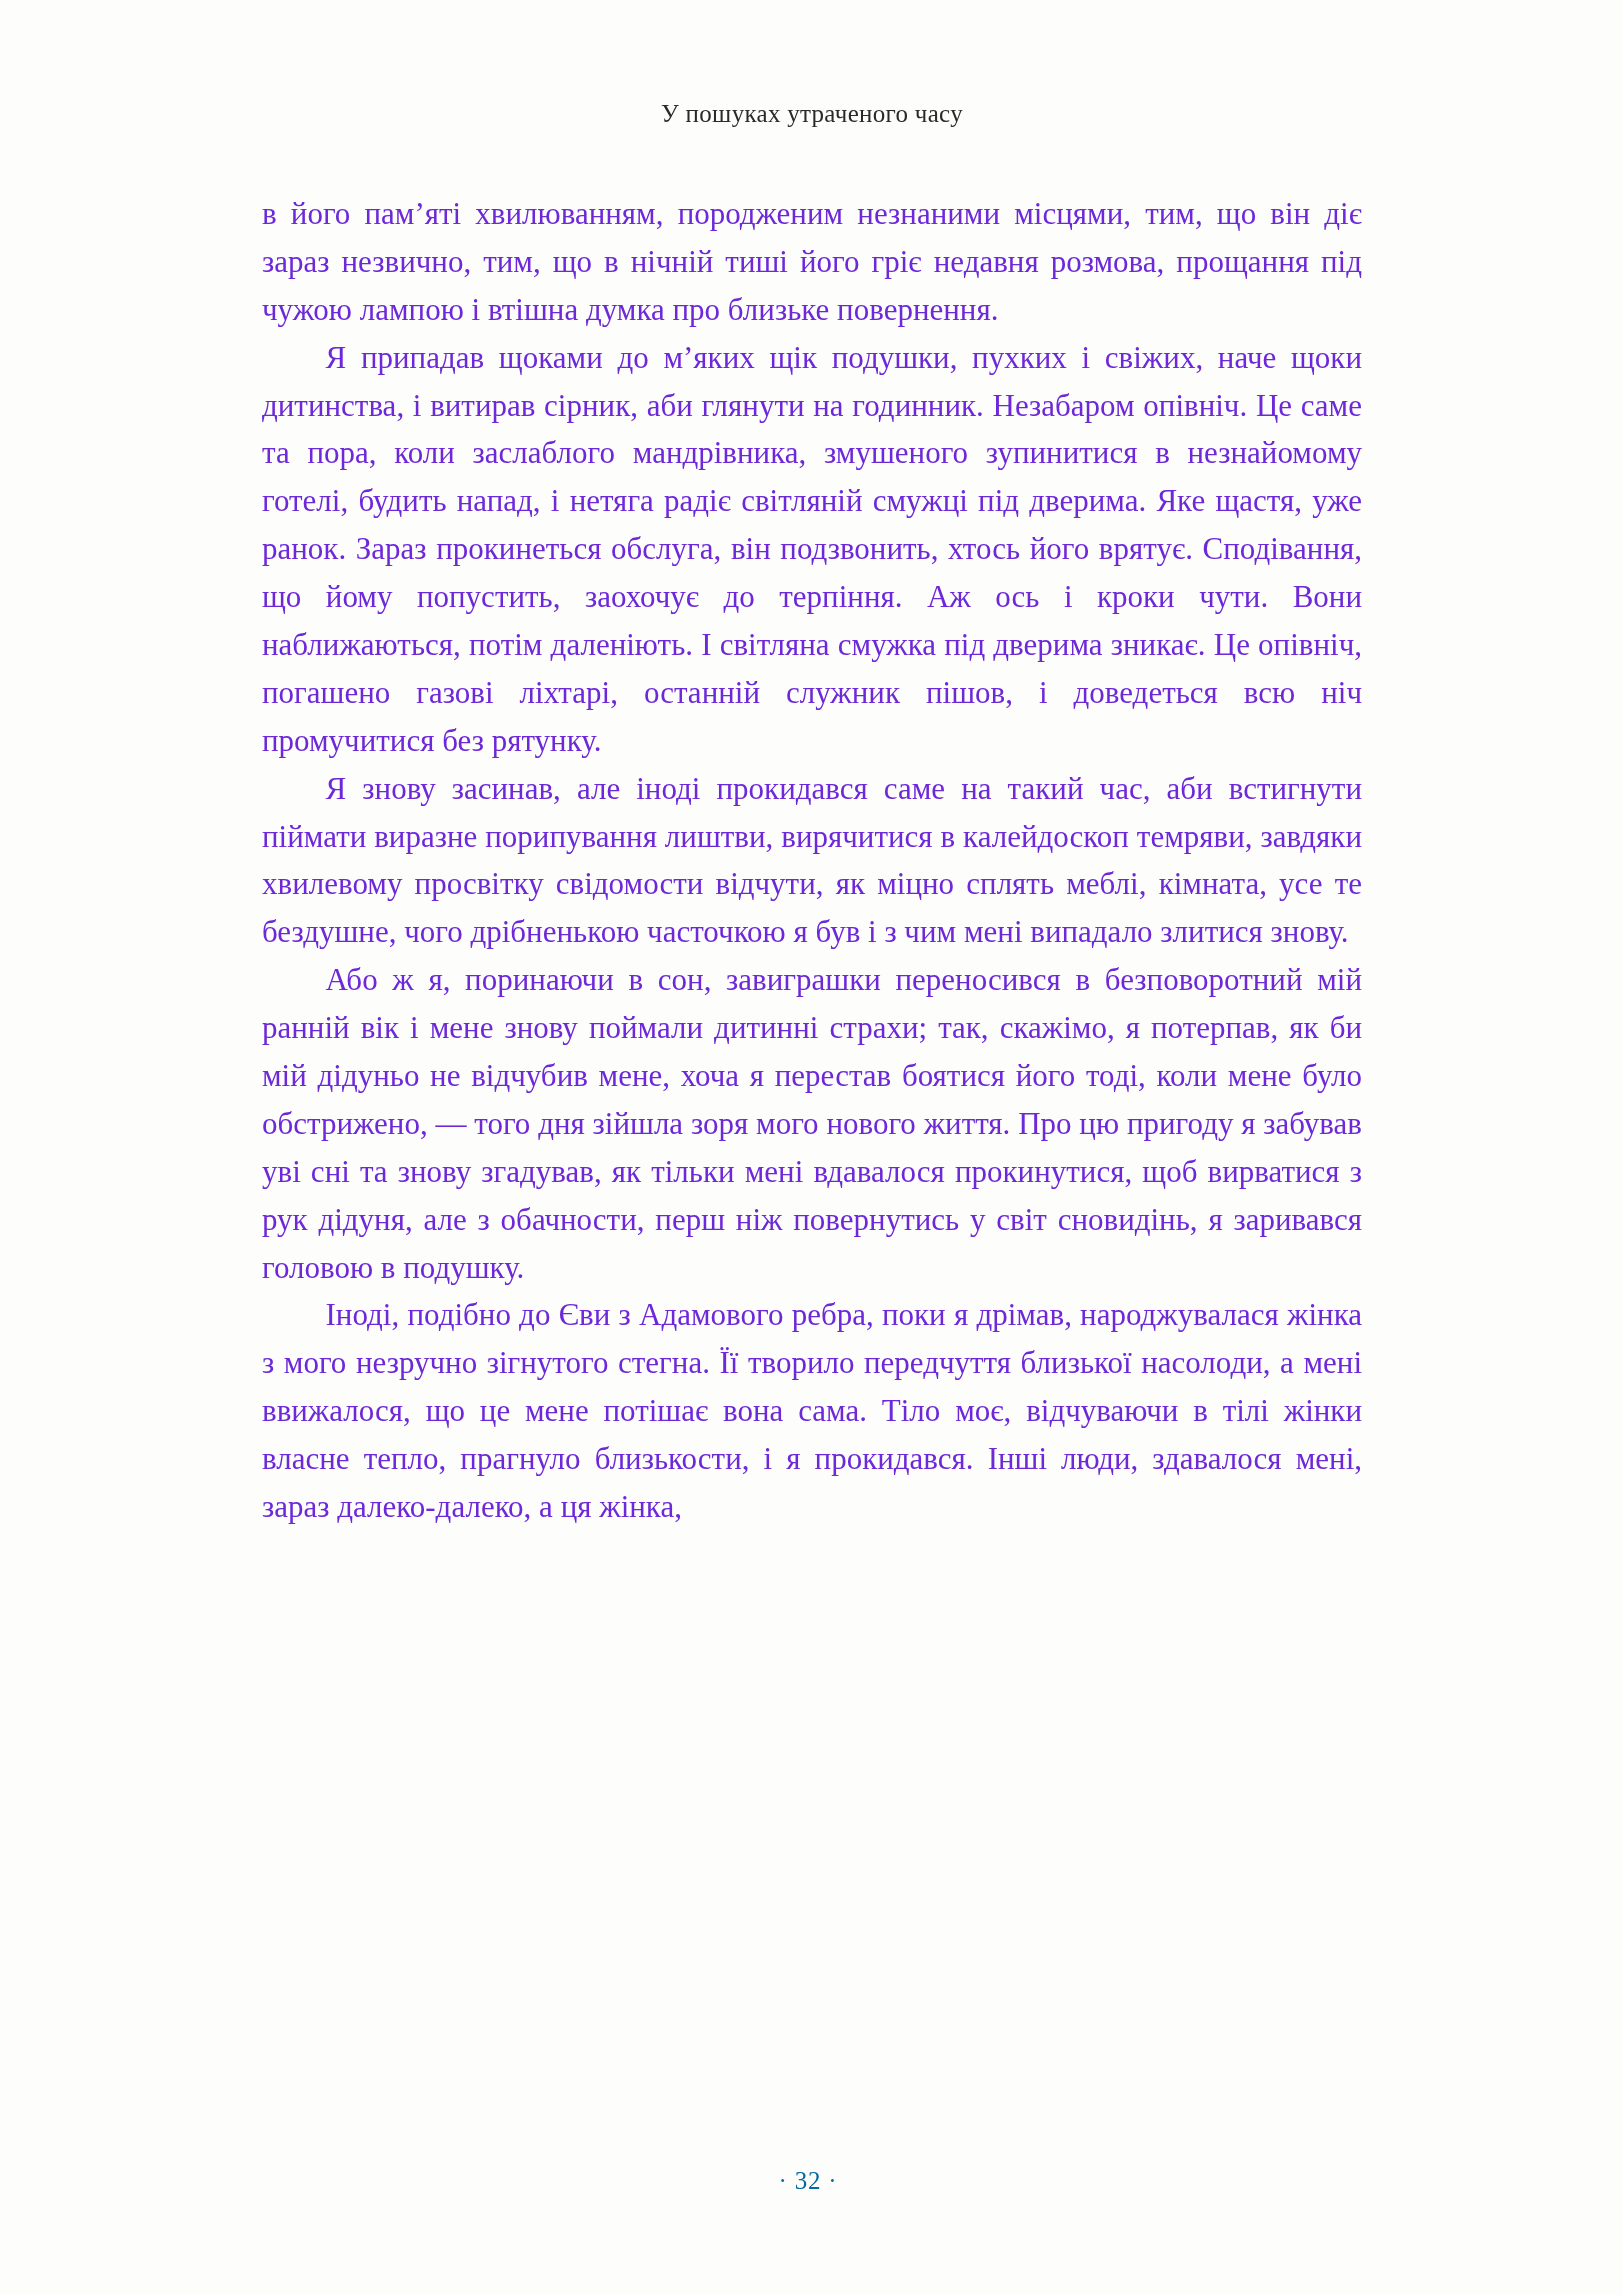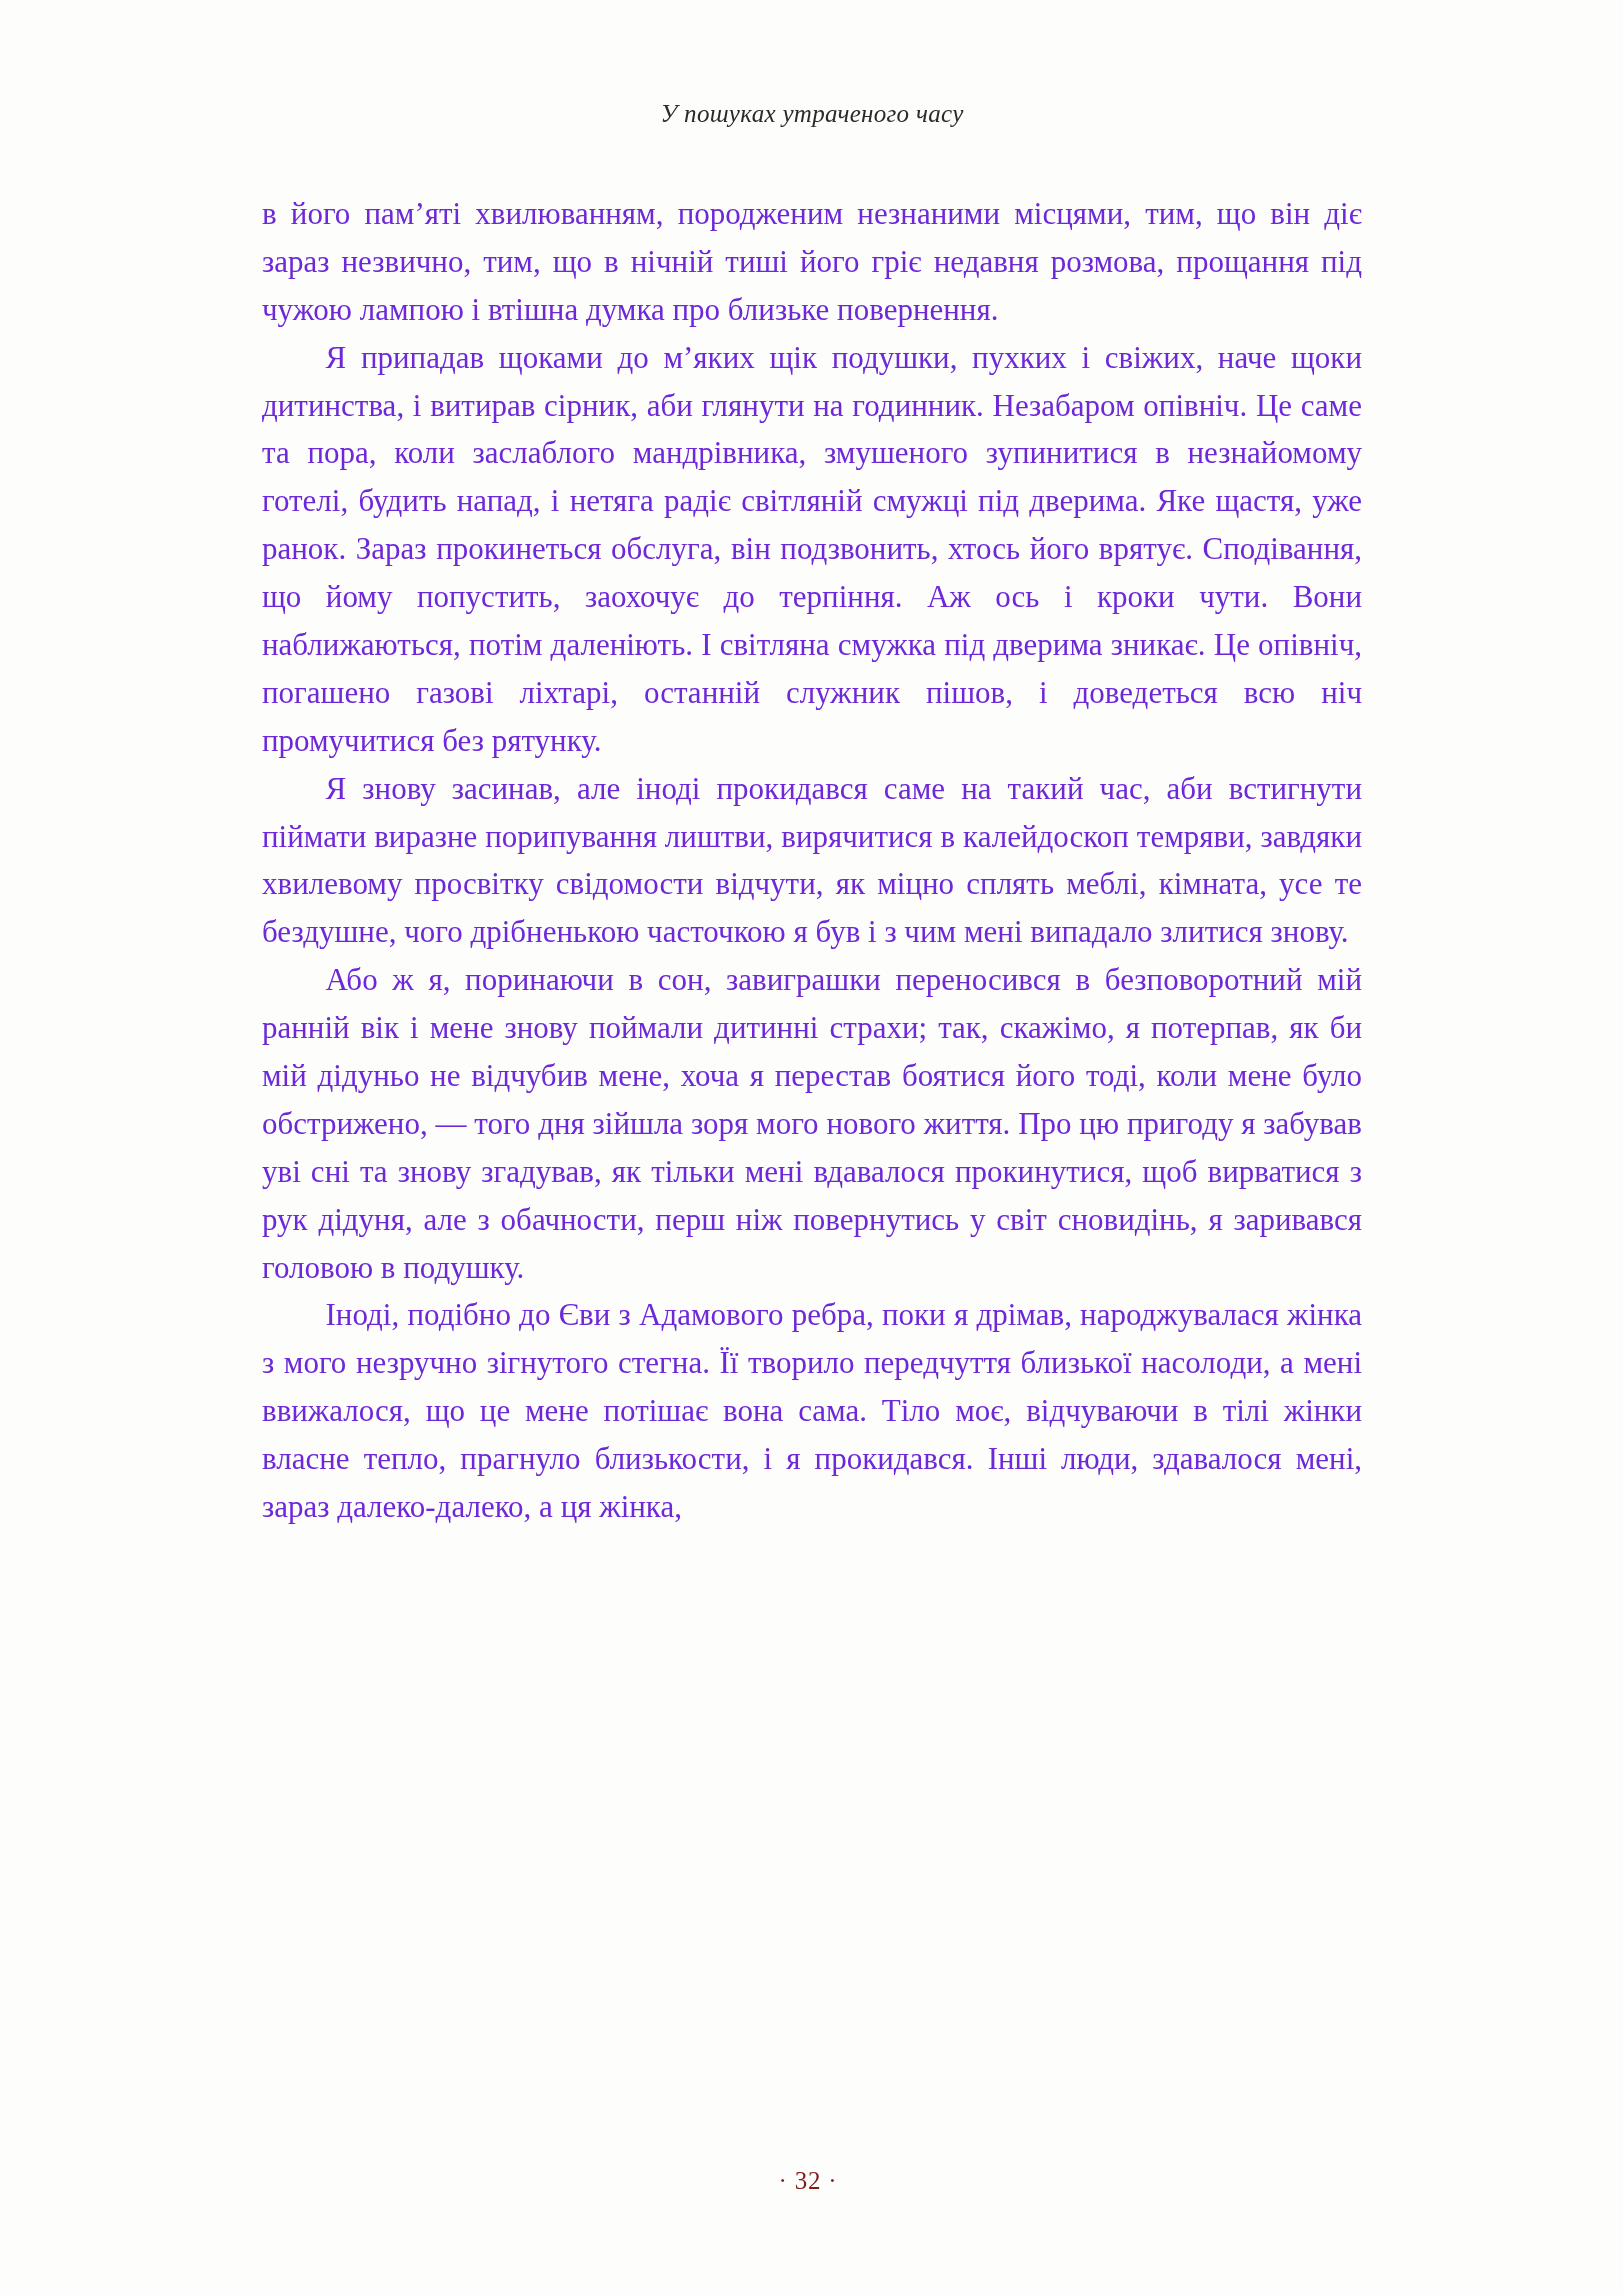--- a/index.html
+++ b/index.html
@@ -19,21 +19,20 @@
     position: absolute;
     inset: 0;
     background: #fdfdfb;
   }
   .running-head {
     position: absolute;
     top: 100px;
     left: 0;
     right: 0;
     text-align: center;
-    font-style: italic;
     font-size: 25px;
     letter-spacing: 0.3px;
     color: #2a2a28;
   }
   .text-block {
     position: absolute;
     top: 190px;
     left: 262px;
     width: 1100px;
     font-size: 31px;
@@ -51,21 +50,21 @@
     text-indent: 0;
   }
   .folio {
     position: absolute;
     bottom: 100px;
     left: 0;
     right: 8px;
     text-align: center;
     font-size: 25px;
     letter-spacing: 0.8px;
-    color: #7f1d1d;
+    color: #0369a1;
   }
 </style>
 </head>
 <body>
 
 <div class="page">
 
   <div class="running-head">У пошуках утраченого часу</div>
 
   <div class="text-block">

